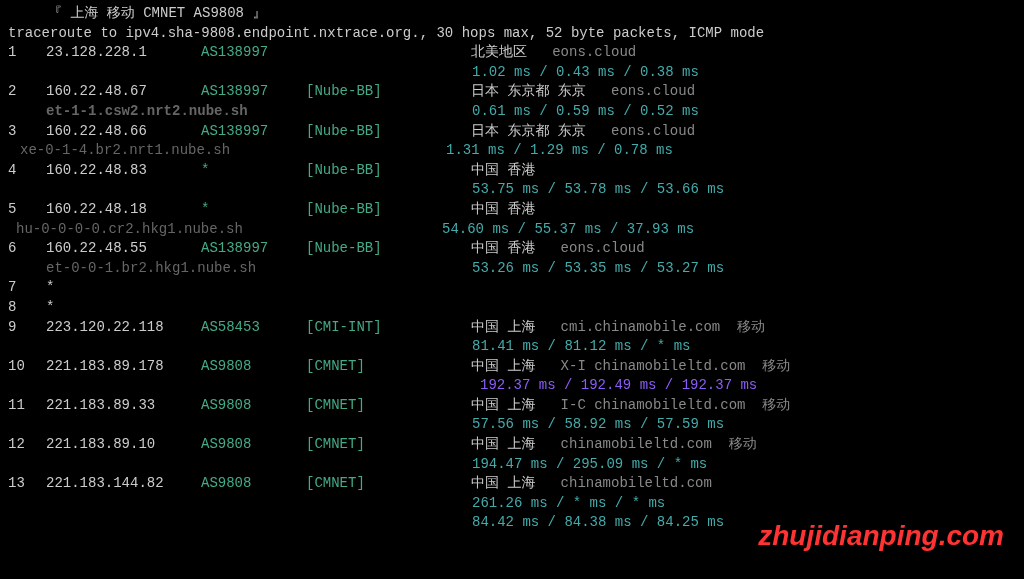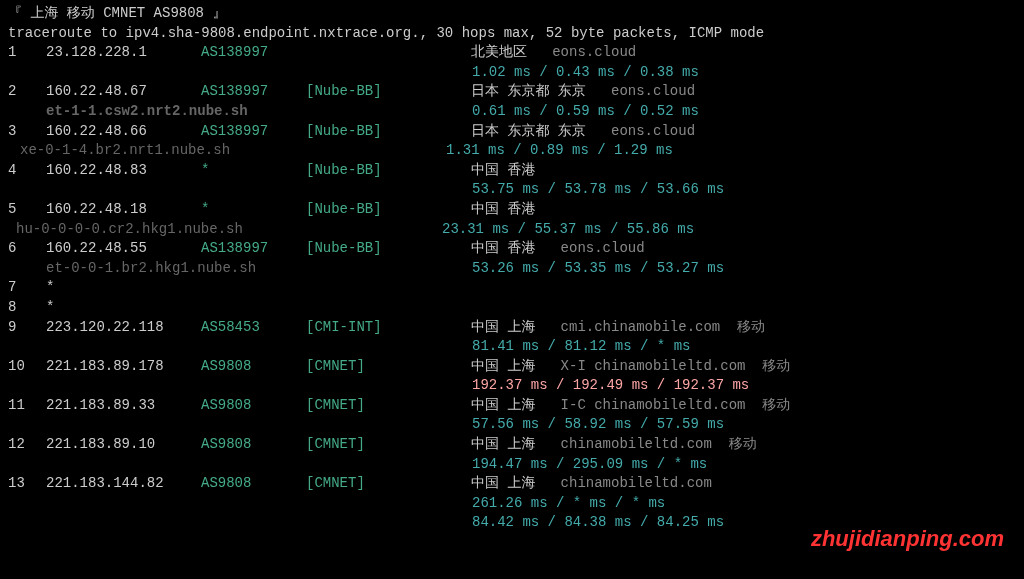--- a/index.html
+++ b/index.html
@@ -8,70 +8,70 @@
       color: #ccc;
       font-family: "Courier New", monospace;
       font-size: 14px;
       line-height: 1.4;
       padding: 4px 8px;
       width: 1024px;
       height: 579px;
       overflow: hidden;
       position: relative;
     }
-    .header { color: #ccc; white-space: pre; }
+    .header { color: #ccc; white-space: pre; margin-left: 40px; }
     .cmd { color: #ccc; white-space: pre; }
     .row { white-space: pre; position: relative; }
     .line2 { white-space: pre; color: #666; }
     .hop-num { color: #ccc; display: inline-block; width: 38px; }
     .ip { color: #ccc; display: inline-block; width: 155px; }
     .asn { color: #4a8; display: inline-block; width: 105px; }
     .tag { color: #4a8; display: inline-block; width: 165px; }
     .loc { color: #ccc; }
     .host { color: #888; }
     .carrier { color: #888; }
     .rdns { color: #666; display: inline-block; margin-left: 38px; }
     .left-pad { display: inline-block; width: 464px; }
     .watermark {
       position: absolute;
       right: 20px;
       bottom: 24px;
       color: #f33;
       font-family: Arial, "Comic Sans MS", cursive, sans-serif;
-      font-size: 22px;
+      font-size: 28px;
       font-weight: bold;
       font-style: italic;
       letter-spacing: 0px;
       text-shadow: 0 0 2px rgba(0,0,0,0.6);
     }
   </style>
 </head>
 <body>
 
 <div class="header">『 上海 移动 CMNET AS9808 』</div>
 <div class="cmd">traceroute to ipv4.sha-9808.endpoint.nxtrace.org., 30 hops max, 52 byte packets, ICMP mode</div>
 <div id="hops">
     <div class="row"><span class="hop-num">1</span><span class="ip">23.128.228.1</span><span class="asn">AS138997</span><span class="tag"></span><span class="loc">北美地区</span><span class="host">   eons.cloud</span></div>
     <div class="line2"><span class="left-pad"></span><span style="color: rgb(68, 170, 170);">1.02 ms / 0.43 ms / 0.38 ms</span></div>
     <div class="row"><span class="hop-num">2</span><span class="ip">160.22.48.67</span><span class="asn">AS138997</span><span class="tag">[Nube-BB]</span><span class="loc">日本 东京都 东京</span><span class="host">   eons.cloud</span></div>
     <div class="line2"><span class="rdns" style="width: 426px; font-weight: bold;">et-1-1.csw2.nrt2.nube.sh</span><span style="color: rgb(68, 170, 170);">0.61 ms / 0.59 ms / 0.52 ms</span></div>
     <div class="row"><span class="hop-num">3</span><span class="ip">160.22.48.66</span><span class="asn">AS138997</span><span class="tag">[Nube-BB]</span><span class="loc">日本 东京都 东京</span><span class="host">   eons.cloud</span></div>
-    <div class="line2"><span class="rdns" style="width: 426px; margin-left: 12px;">xe-0-1-4.br2.nrt1.nube.sh</span><span style="color: rgb(68, 170, 170);">1.31 ms / 0.89 ms / 1.29 ms</span></div>
+    <div class="line2"><span class="rdns" style="width: 426px; margin-left: 12px;">xe-0-1-4.br2.nrt1.nube.sh</span><span style="color: rgb(68, 170, 170);">1.31 ms / 1.29 ms / 0.78 ms</span></div>
     <div class="row"><span class="hop-num">4</span><span class="ip">160.22.48.83</span><span class="asn">*</span><span class="tag">[Nube-BB]</span><span class="loc">中国 香港</span></div>
     <div class="line2"><span class="left-pad"></span><span style="color: rgb(68, 170, 170); margin-top: 32px;">53.75 ms / 53.78 ms / 53.66 ms</span></div>
     <div class="row"><span class="hop-num">5</span><span class="ip">160.22.48.18</span><span class="asn">*</span><span class="tag">[Nube-BB]</span><span class="loc">中国 香港</span></div>
-    <div class="line2"><span class="rdns" style="width: 426px; margin-left: 8px;">hu-0-0-0-0.cr2.hkg1.nube.sh</span><span style="color: rgb(68, 170, 170);">23.31 ms / 55.37 ms / 55.86 ms</span></div>
+    <div class="line2"><span class="rdns" style="width: 426px; margin-left: 8px;">hu-0-0-0-0.cr2.hkg1.nube.sh</span><span style="color: rgb(68, 170, 170);">54.60 ms / 55.37 ms / 37.93 ms</span></div>
     <div class="row"><span class="hop-num">6</span><span class="ip">160.22.48.55</span><span class="asn">AS138997</span><span class="tag">[Nube-BB]</span><span class="loc">中国 香港</span><span class="host">   eons.cloud</span></div>
     <div class="line2"><span class="rdns" style="width: 426px;">et-0-0-1.br2.hkg1.nube.sh</span><span style="color: rgb(68, 170, 170); text-align: center;">53.26 ms / 53.35 ms / 53.27 ms</span></div>
     <div class="row"><span class="hop-num">7</span><span class="ip">*</span><span class="asn"></span><span class="tag"></span></div>
     <div class="row"><span class="hop-num">8</span><span class="ip">*</span><span class="asn"></span><span class="tag"></span></div>
     <div class="row"><span class="hop-num">9</span><span class="ip">223.120.22.118</span><span class="asn">AS58453</span><span class="tag">[CMI-INT]</span><span class="loc">中国 上海</span><span class="host">   cmi.chinamobile.com</span><span class="carrier">  移动</span></div>
     <div class="line2"><span class="left-pad"></span><span style="color: rgb(68, 170, 170);">81.41 ms / 81.12 ms / * ms</span></div>
     <div class="row"><span class="hop-num">10</span><span class="ip">221.183.89.178</span><span class="asn">AS9808</span><span class="tag">[CMNET]</span><span class="loc">中国 上海</span><span class="host">   X-I chinamobileltd.com</span><span class="carrier">  移动</span></div>
-    <div class="line2"><span class="left-pad"></span><span style="color: #fca5a5;">192.37 ms / 192.49 ms / 192.37 ms</span></div>
+    <div class="line2"><span class="left-pad"></span><span style="color: #8b5cf6; margin-left: 8px;">192.37 ms / 192.49 ms / 192.37 ms</span></div>
     <div class="row"><span class="hop-num">11</span><span class="ip">221.183.89.33</span><span class="asn">AS9808</span><span class="tag">[CMNET]</span><span class="loc">中国 上海</span><span class="host">   I-C chinamobileltd.com</span><span class="carrier">  移动</span></div>
     <div class="line2"><span class="left-pad"></span><span style="color: rgb(68, 170, 170);">57.56 ms / 58.92 ms / 57.59 ms</span></div>
     <div class="row"><span class="hop-num">12</span><span class="ip">221.183.89.10</span><span class="asn">AS9808</span><span class="tag">[CMNET]</span><span class="loc">中国 上海</span><span class="host">   chinamobileltd.com</span><span class="carrier">  移动</span></div>
     <div class="line2"><span class="left-pad"></span><span style="color: rgb(68, 170, 170);">194.47 ms / 295.09 ms / * ms</span></div>
     <div class="row"><span class="hop-num">13</span><span class="ip">221.183.144.82</span><span class="asn">AS9808</span><span class="tag">[CMNET]</span><span class="loc">中国 上海</span><span class="host">   chinamobileltd.com</span></div>
     <div class="line2"><span class="left-pad"></span><span style="color: rgb(68, 170, 170);">261.26 ms / * ms / * ms</span></div>
     <div class="line2"><span class="left-pad"></span><span style="color: rgb(68, 170, 170);">84.42 ms / 84.38 ms / 84.25 ms</span></div>
   </div>
 <div class="watermark">zhujidianping.com</div>
 

